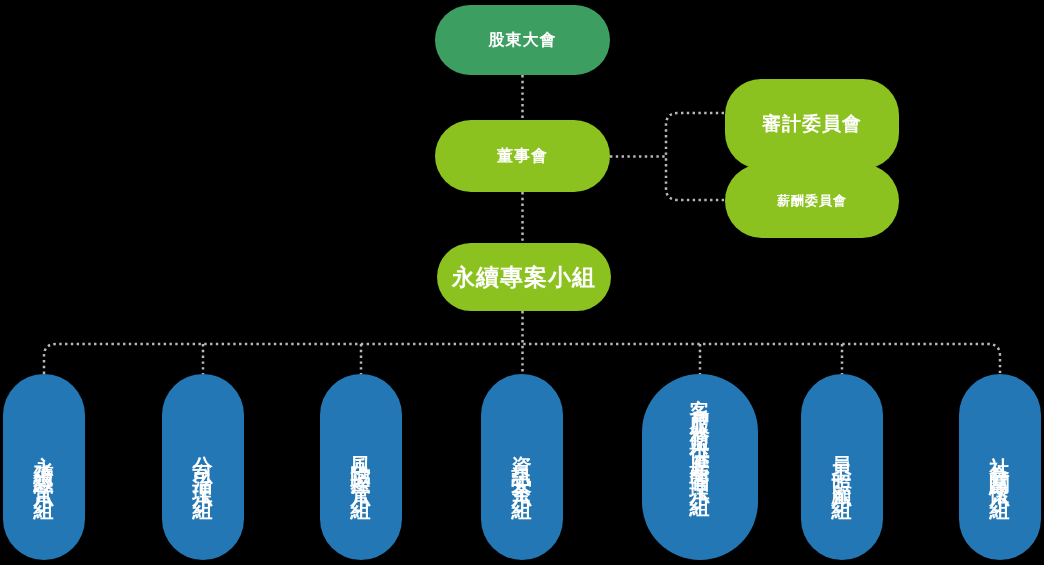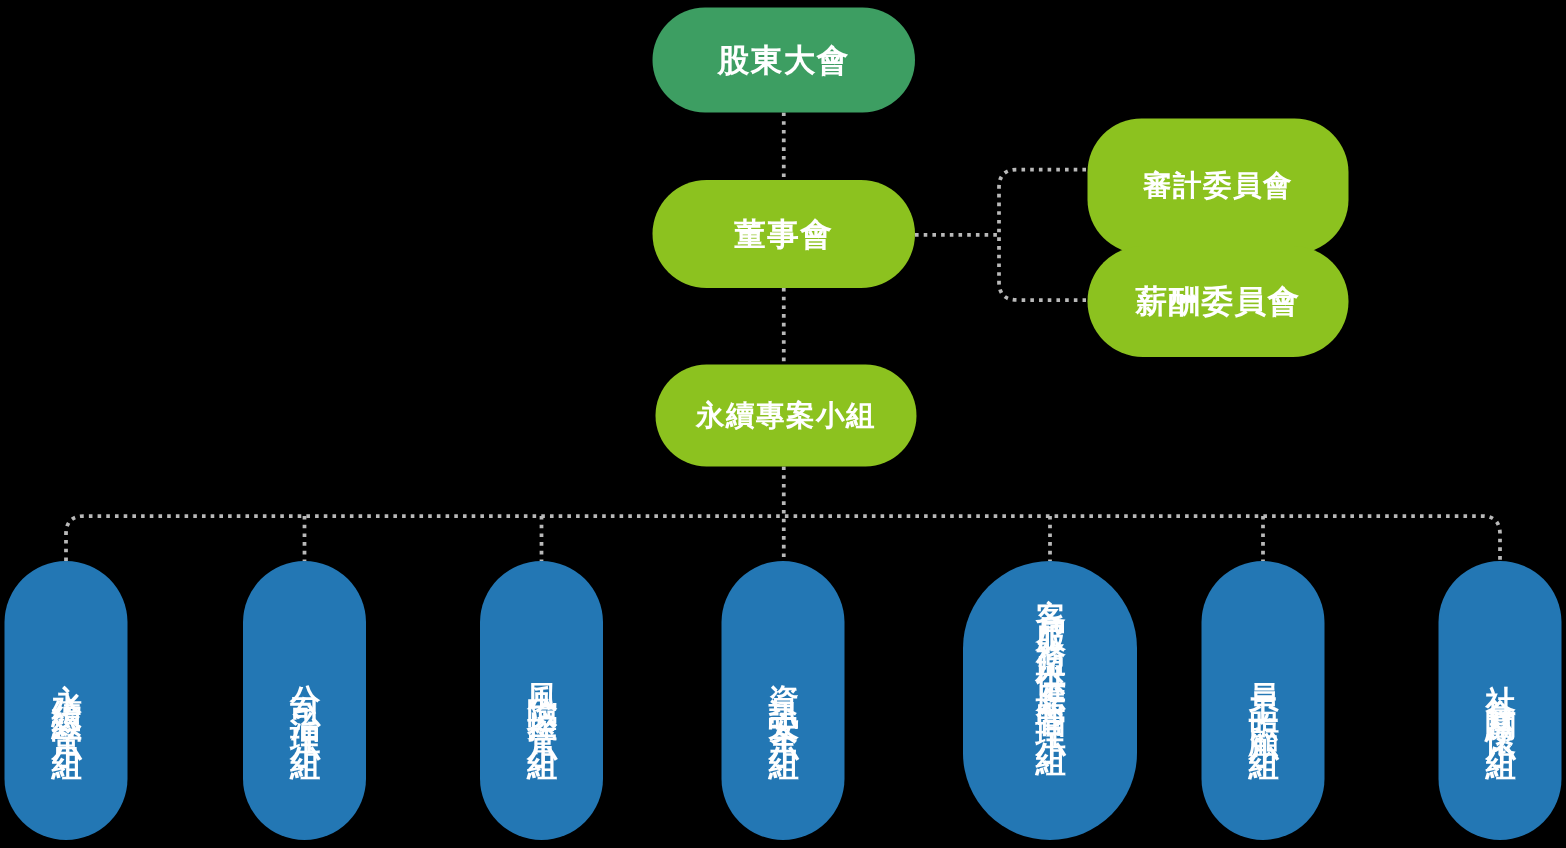--- a/index.html
+++ b/index.html
@@ -32,21 +32,21 @@
   .pill {
     position: absolute;
     display: flex;
     align-items: center;
     justify-content: center;
     color: #ffffff;
     font-weight: bold;
     box-sizing: border-box;
   }
   .pill-h {
-    font-size: 21px;
+    font-size: 16px;
     letter-spacing: 1px;
     text-align: center;
     white-space: nowrap;
   }
   .node-shareholders {
     left: 435px; top: 5px; width: 175px; height: 70px;
     background: #3d9e62;
     border-radius: 35px;
   }
   .node-board {
@@ -57,27 +57,27 @@
   .node-audit {
     left: 725px; top: 79px; width: 174px; height: 90px;
     background: #8cc21f;
     border-radius: 36px;
     font-size: 19px;
   }
   .node-compensation {
     left: 725px; top: 164px; width: 174px; height: 74px;
     background: #8cc21f;
     border-radius: 37px;
-    font-size: 21px;
+    font-size: 13px;
   }
   .node-project {
     left: 437px; top: 243px; width: 174px; height: 68px;
     background: #8cc21f;
     border-radius: 34px;
-    font-size: 19px;
+    font-size: 23px;
   }
   .team-pill {
     position: absolute;
     top: 374px;
     width: 82px;
     height: 186px;
     background: #2377b4;
     border-radius: 41px;
     display: flex;
     align-items: center;

